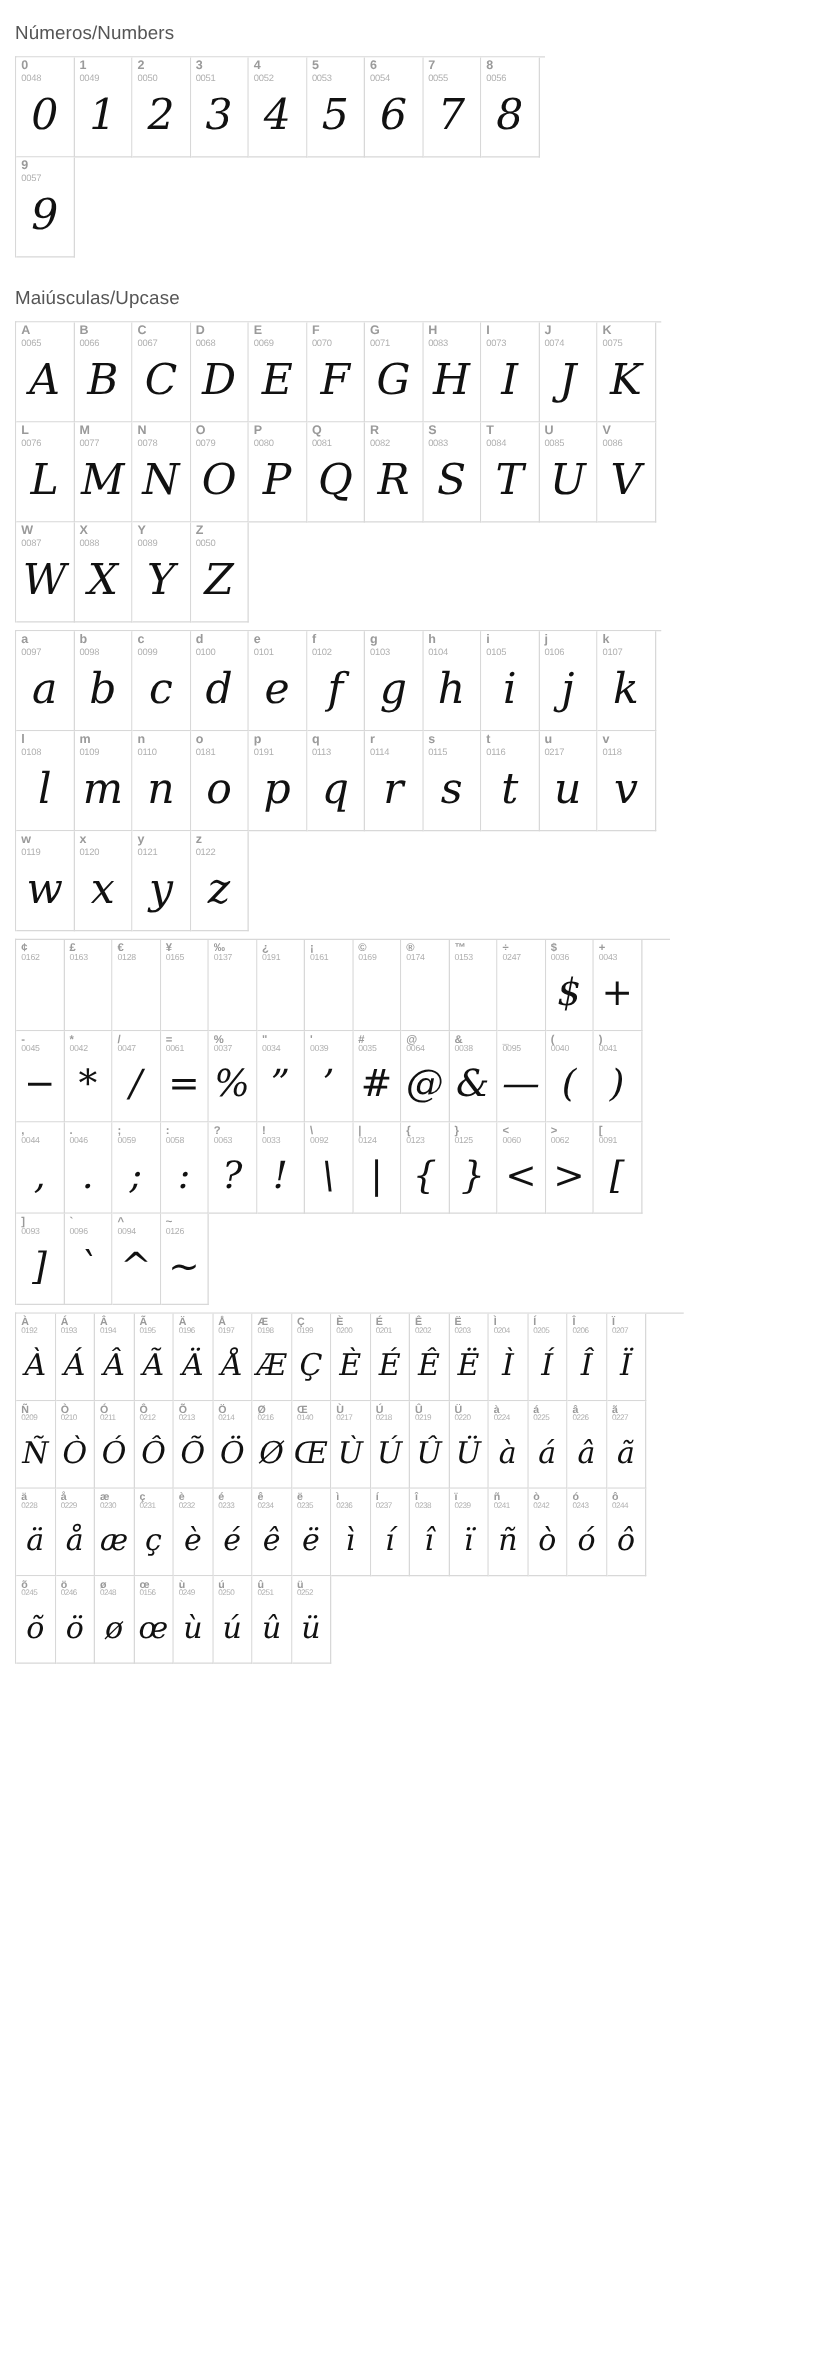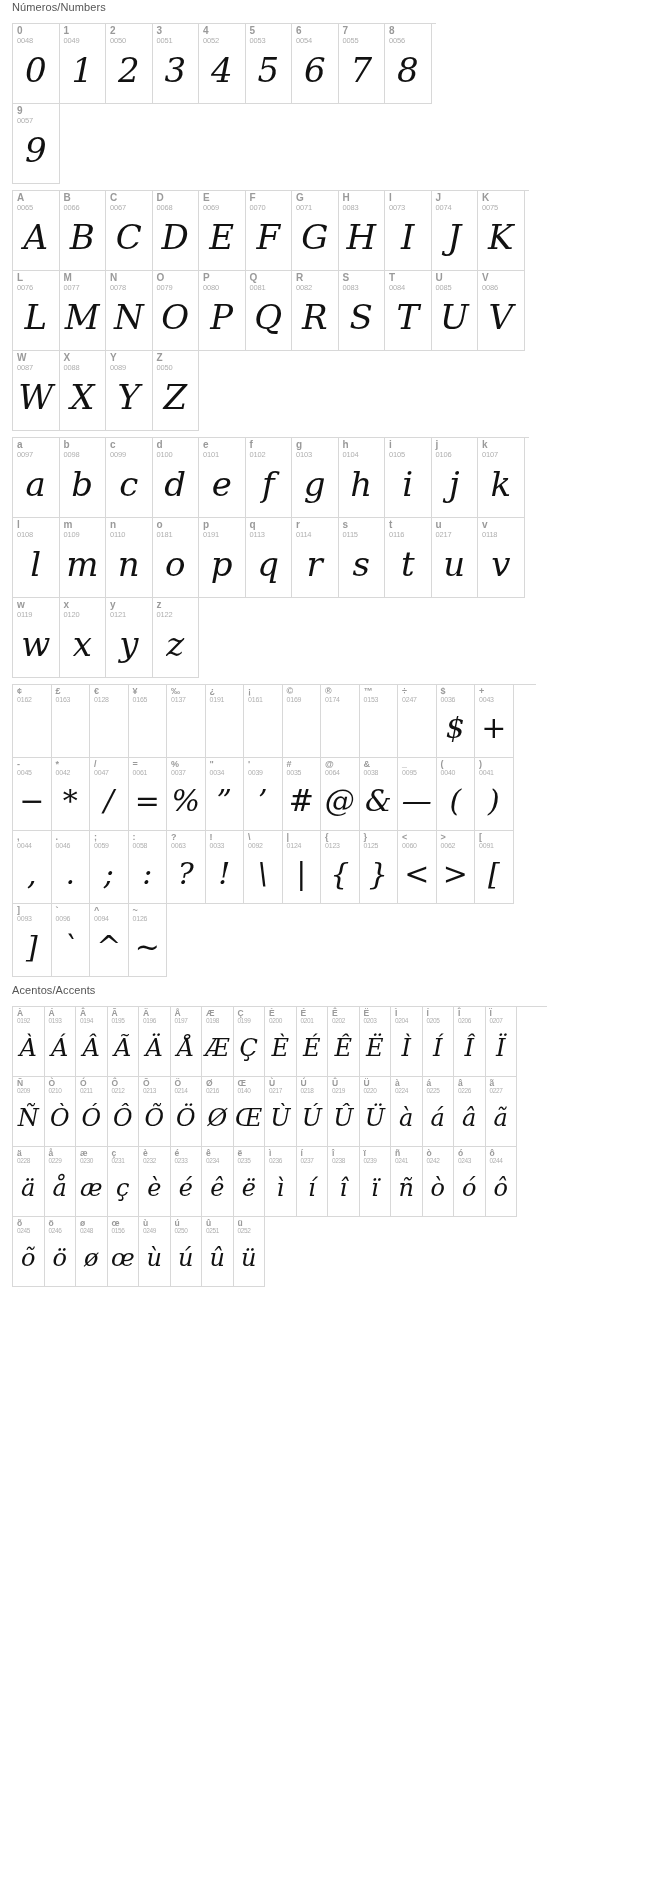--- a/index.html
+++ b/index.html
@@ -11,24 +11,24 @@
   body {
     width: 661px;
     min-height: 1887px;
     color: #333;
   }
   .page { padding: 0 0 20px 0; }
 
   .section { margin-bottom: 6px; }
 
   .section-title {
-    font-size: 11px;
+    font-size: 15px;
     color: #555;
     font-weight: normal;
-    padding: 1px 0 10px 12px;
+    padding: 18px 0 10px 12px;
     letter-spacing: 0.1px;
   }
 
   .grid {
     display: flex;
     flex-wrap: wrap;
     margin-left: 12px;
     border-top: 1px solid #d8d8d8;
     border-left: 1px solid #d8d8d8;
     width: max-content;
@@ -163,20 +163,21 @@
           <div class="meta">
             <span class="chr">9</span>
             <span class="code">0057</span>
           </div>
           <div class="glyph">9</div>
         </div>
       </div>
   </div>
 
   <div class="section">
+    <div class="section-title">Maiúsculas/Upcase</div>
     <div class="grid big upper">
         <div class="cell">
           <div class="meta">
             <span class="chr">A</span>
             <span class="code">0065</span>
           </div>
           <div class="glyph">A</div>
         </div>
         <div class="cell">
           <div class="meta">
@@ -843,21 +844,20 @@
           <div class="meta">
             <span class="chr">~</span>
             <span class="code">0126</span>
           </div>
           <div class="glyph">~</div>
         </div>
       </div>
   </div>
 
   <div class="section">
-    <div class="section-title">Acentos/Accents</div>
     <div class="grid acc accents">
         <div class="cell">
           <div class="meta">
             <span class="chr">À</span>
             <span class="code">0192</span>
           </div>
           <div class="glyph">À</div>
         </div>
         <div class="cell">
           <div class="meta">

